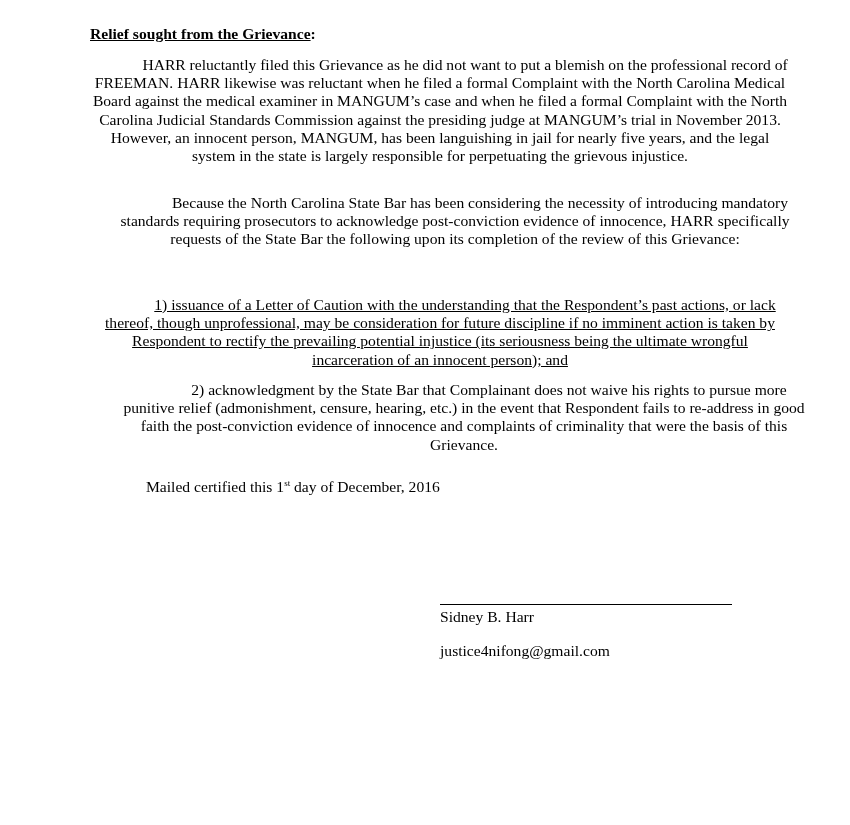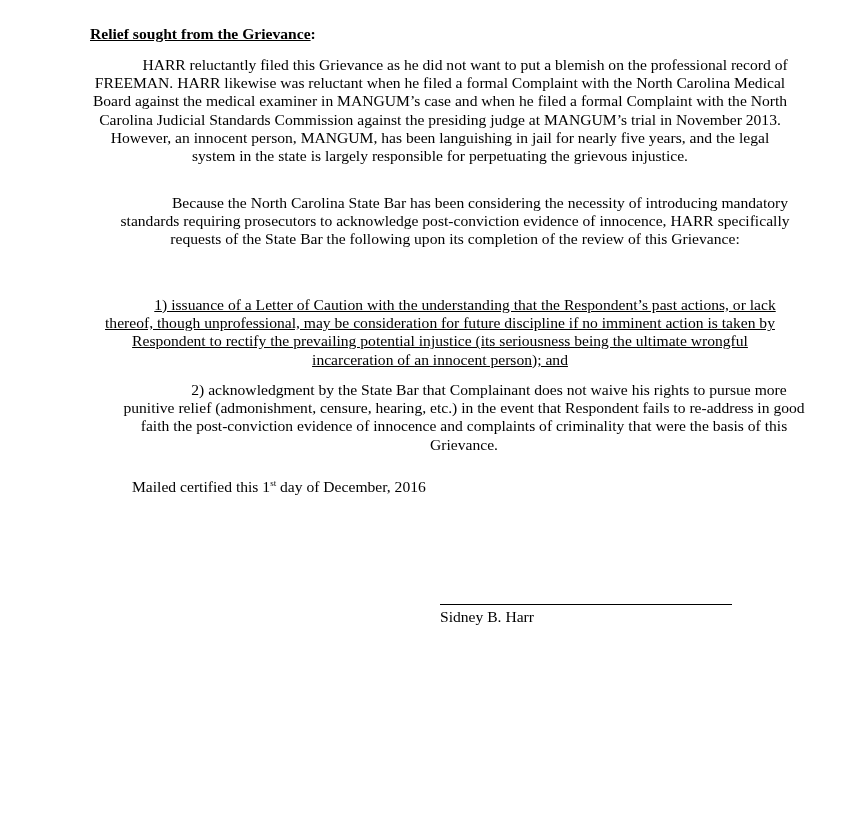--- a/index.html
+++ b/index.html
@@ -36,21 +36,21 @@
       margin: 0;
       text-indent: 50px;
       text-align: center;
     }
     .p1 { position: absolute; top: 31px; left: 0; width: 700px; }
     .p2 { position: absolute; top: 169px; left: 0; width: 700px; margin-left: 15px; }
     .p3 { position: absolute; top: 271px; left: 0; width: 700px; text-decoration: underline; }
     .p4 { position: absolute; top: 356px; left: 0; width: 700px; margin-left: 24px; }
     .mailed {
       position: absolute;
-      left: 132px;
+      left: 146px;
       top: 478px;
       white-space: nowrap;
     }
     .mailed sup {
       font-size: 9px;
       line-height: 0;
       vertical-align: 6px;
     }
     .sig-line {
       position: absolute;
@@ -90,14 +90,15 @@
   <p class="para p4">2) acknowledgment by the State Bar that Complainant does not waive his rights to pursue more punitive relief (admonishment, censure, hearing, etc.) in the event that Respondent fails to re-address in good faith the post-conviction evidence of innocence and complaints of criminality that were the basis of this Grievance.</p>
 </div>
 
 <div class="mailed"><span>Mailed certified this 1</span><sup>st</sup><span> day of December, 2016</span></div>
 
 <div class="sig-line"></div>
 
 <div class="sig-block">
   <div class="sig-name">Sidney B. Harr</div>
   <div class="sig-addr">
+    <div>justice4nifong@gmail.com</div>
   </div>
 </div>
 
 </body></html>

